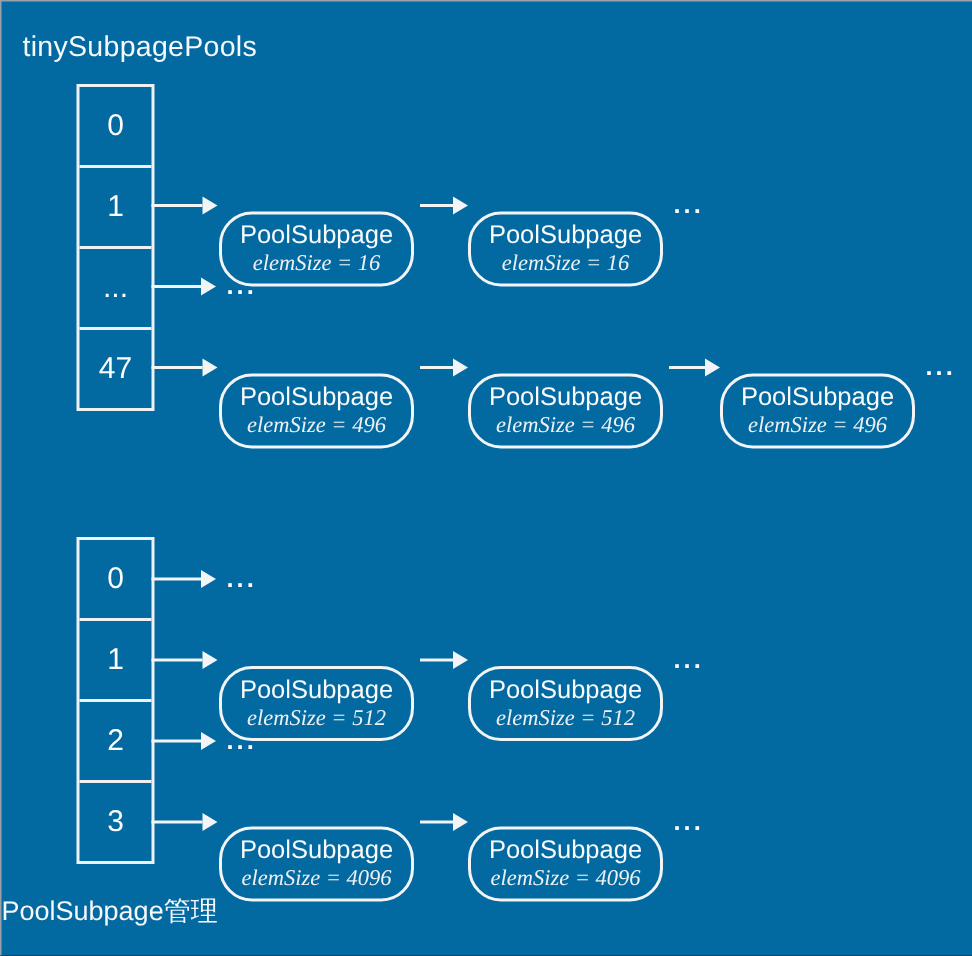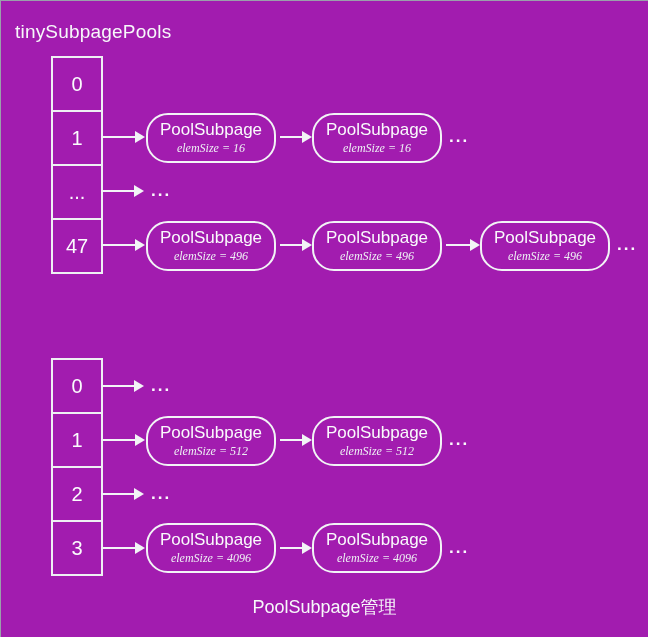--- a/index.html
+++ b/index.html
@@ -1,19 +1,19 @@
 <!DOCTYPE html>
 <html><head>
 <meta charset="utf-8">
 <style>
   html,body{margin:0;padding:0;background:#2b2e36;}
   #stage{
     position:relative;
     width:648px;height:637px;
-    background:#a21caf;
+    background:#0369a1;
     border-top:1px solid #9aa0ab;
     border-left:1px solid #9aa0ab;
     box-sizing:border-box;
     overflow:hidden;
     font-family:"Liberation Sans", sans-serif;
     color:#f5f6f8;
   }
   .sec-title{
     position:absolute;
     font-size:19px;
@@ -38,24 +38,25 @@
   .vcell:first-child{border-top:none;}
   .node{
     position:absolute;
     width:126px;height:46px;
     border:2px solid #f2f4f6;
     border-radius:22px;
     display:flex;flex-direction:column;
     align-items:center;justify-content:center;
     background:transparent;
     box-sizing:content-box;
+    margin-top:28px;
   }
   .node-title{font-size:17px;line-height:1.15;color:#fafbfc;}
   .node-sub{
-    font-size:12px;
+    font-size:15px;
     font-style:italic;
     font-family:"Liberation Serif", serif;
     color:#eef1f4;
     margin-top:1px;
   }
   .arrow{
     position:absolute;
     height:2px;
     background:#f2f4f6;
   }
@@ -73,21 +74,20 @@
     font-size:17px;
     font-weight:bold;
     line-height:1;
     letter-spacing:2px;
     color:#fafbfc;
     white-space:nowrap;
   }
   .caption{
     position:absolute;
     left:0;top:594px;width:100%;
-    text-align:center;
     font-size:18px;
     color:#f7f8fa;
   }
 </style>
 </head>
 <body>
 
 <div id="stage">
 
   <div class="sec-title" style="left:14px;top:20px;">tinySubpagePools</div>

